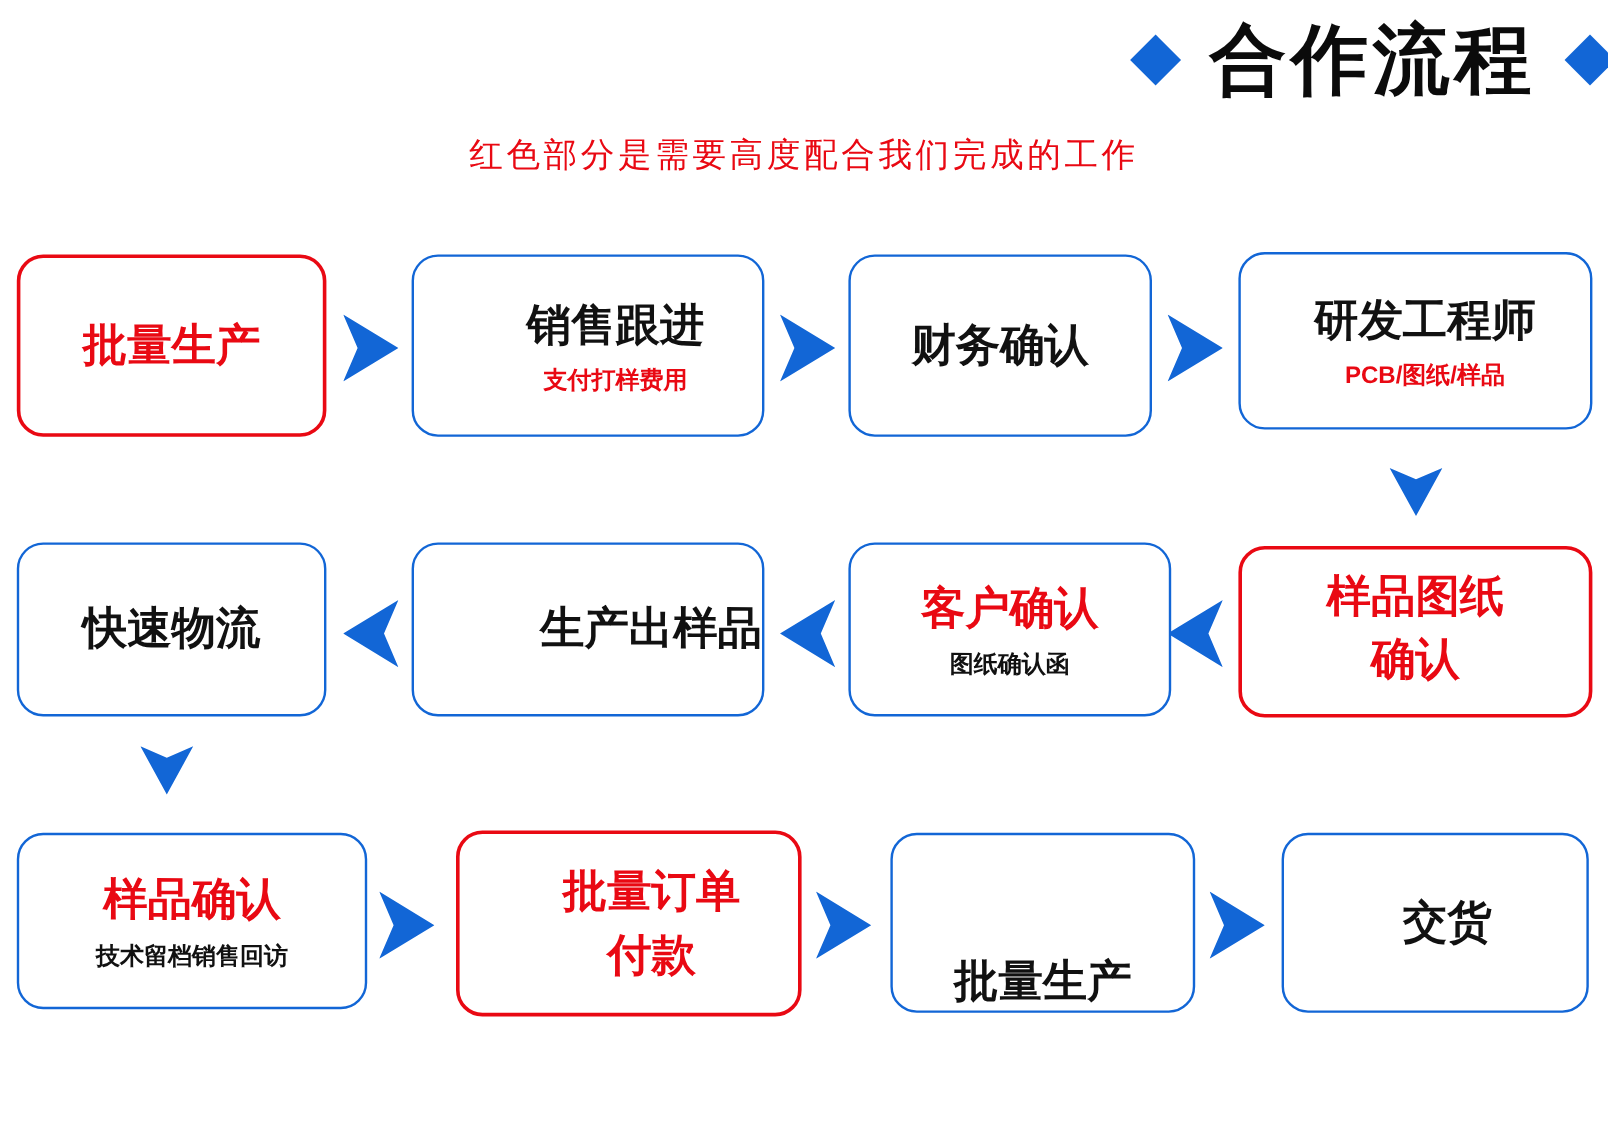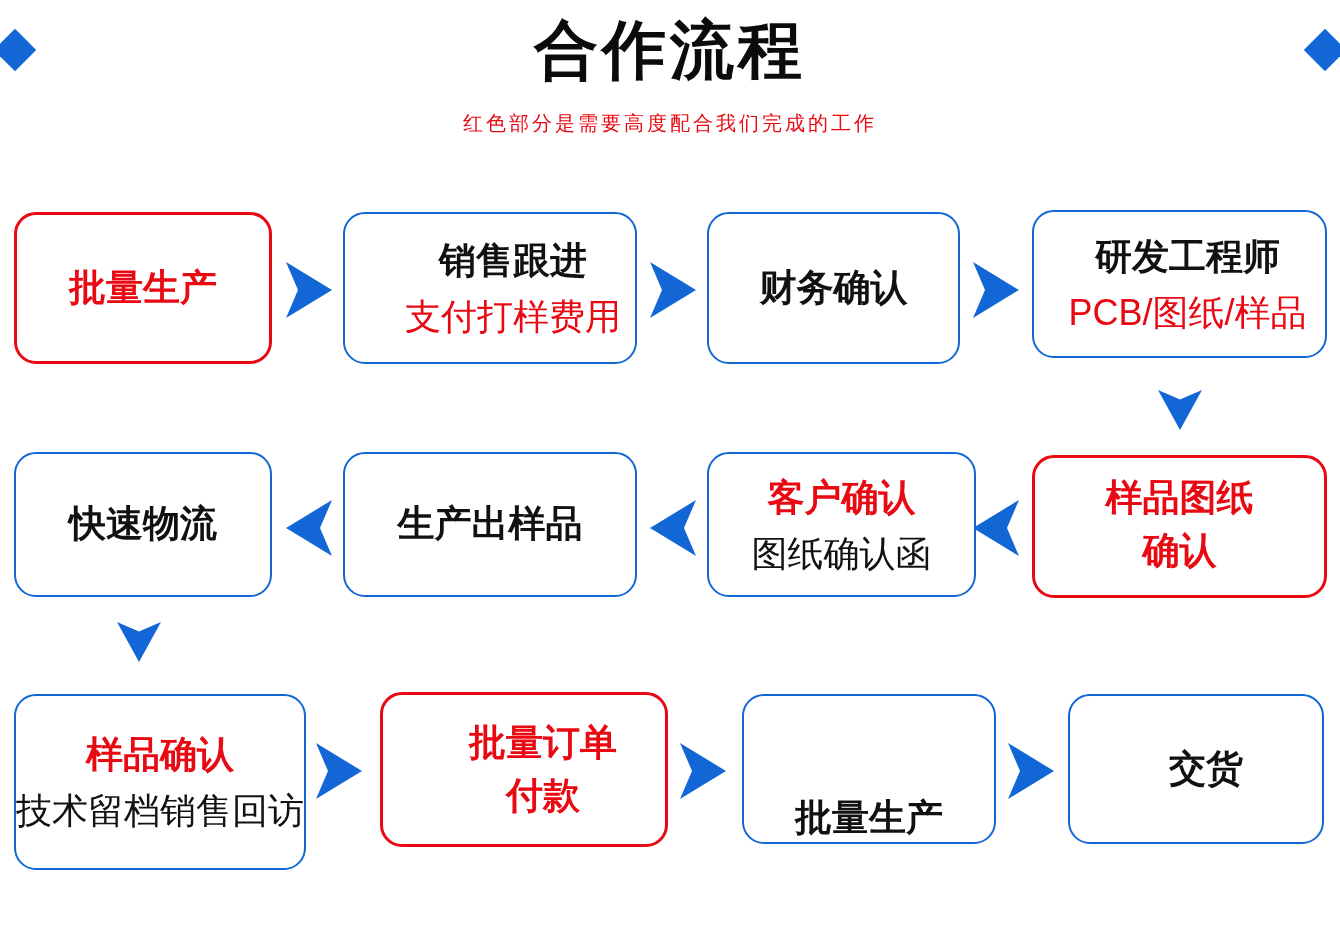--- a/index.html
+++ b/index.html
@@ -8,21 +8,21 @@
     position: relative;
     width: 1340px;
     height: 952px;
     background: #ffffff;
     overflow: hidden;
   }
   
   .title-row {
     position: absolute;
     top: 12px; left: 0; right: 0;
-    display: flex; align-items: center; justify-content: space-between;
+    display: flex; align-items: center; justify-content: flex-end;
     gap: 30px;
   }
   .diamond {
     width: 30px; height: 30px;
     background: var(--blue);
     transform: rotate(45deg);
     flex: 0 0 auto;
   }
   h1.title {
     margin: 0;
@@ -30,21 +30,21 @@
     font-weight: 900;
     color: #0b0b0b;
     letter-spacing: 4px;
     line-height: 1.2;
   }
   .subtitle {
     position: absolute;
     top: 110px; left: 0; right: 0;
     margin: 0;
     text-align: center;
-    font-size: 20px;
+    font-size: 28px;
     font-weight: 500;
     letter-spacing: 3px;
     color: var(--red);
   }
   
   .box {
     position: absolute;
     background: #ffffff;
     border-radius: 22px;
     display: flex;
@@ -60,22 +60,22 @@
   .main {
     font-size: 37px;
     font-weight: 800;
     color: var(--ink);
     line-height: 1.3;
     white-space: nowrap;
   }
   .main.red-text { color: var(--red); }
   .main.two-line { white-space: normal; }
   .sub {
-    font-size: 36px;
-    font-weight: 400;
+    font-size: 20px;
+    font-weight: 700;
     color: var(--ink);
     line-height: 1.2;
     white-space: nowrap;
   }
   .sub.red-text { color: var(--red); }
   
   .arrow { position: absolute; color: var(--blue); }
   .arrow svg { display: block; }
 </style>
 </head>
@@ -147,41 +147,41 @@
     <div class="main red-text">客户确认</div>
     <div class="sub">图纸确认函</div>
   </div>
 
   <div class="arrow" style="left:650px; top:500px;">
     <svg width="46" height="56" viewBox="0 0 46 56">
         <polygon points="46,0 34,28 46,56 0,28" fill="currentColor"></polygon>
       </svg>
   </div>
 
-  <div class="box blue" style="left:343px; top:452px; width:294px; height:145px;">
+  <div class="box blue" style="left:343px; top:452px; width:294px; height:145px;align-items:flex-end;">
     <div class="main">生产出样品</div>
   </div>
 
   <div class="arrow" style="left:286px; top:500px;">
     <svg width="46" height="56" viewBox="0 0 46 56">
         <polygon points="46,0 34,28 46,56 0,28" fill="currentColor"></polygon>
       </svg>
   </div>
 
   <div class="box blue" style="left:14px; top:452px; width:258px; height:145px;">
     <div class="main">快速物流</div>
   </div>
 
   <div class="arrow" style="left:117px; top:620px;">
     <svg width="44" height="44" viewBox="0 0 46 42">
         <polygon points="0,0 23,10 46,0 23,42" fill="currentColor"></polygon>
       </svg>
   </div>
 
-  <div class="box blue" style="left:14px; top:694px; width:292px; height:176px;">
+  <div class="box blue" style="left:14px; top:694px; width:292px; height:147px;">
     <div class="main red-text">样品确认</div>
     <div class="sub">技术留档销售回访</div>
   </div>
 
   <div class="arrow" style="left:316px; top:743px;">
     <svg width="46" height="56" viewBox="0 0 46 56">
         <polygon points="0,0 12,28 0,56 46,28" fill="currentColor"></polygon>
       </svg>
   </div>
 

